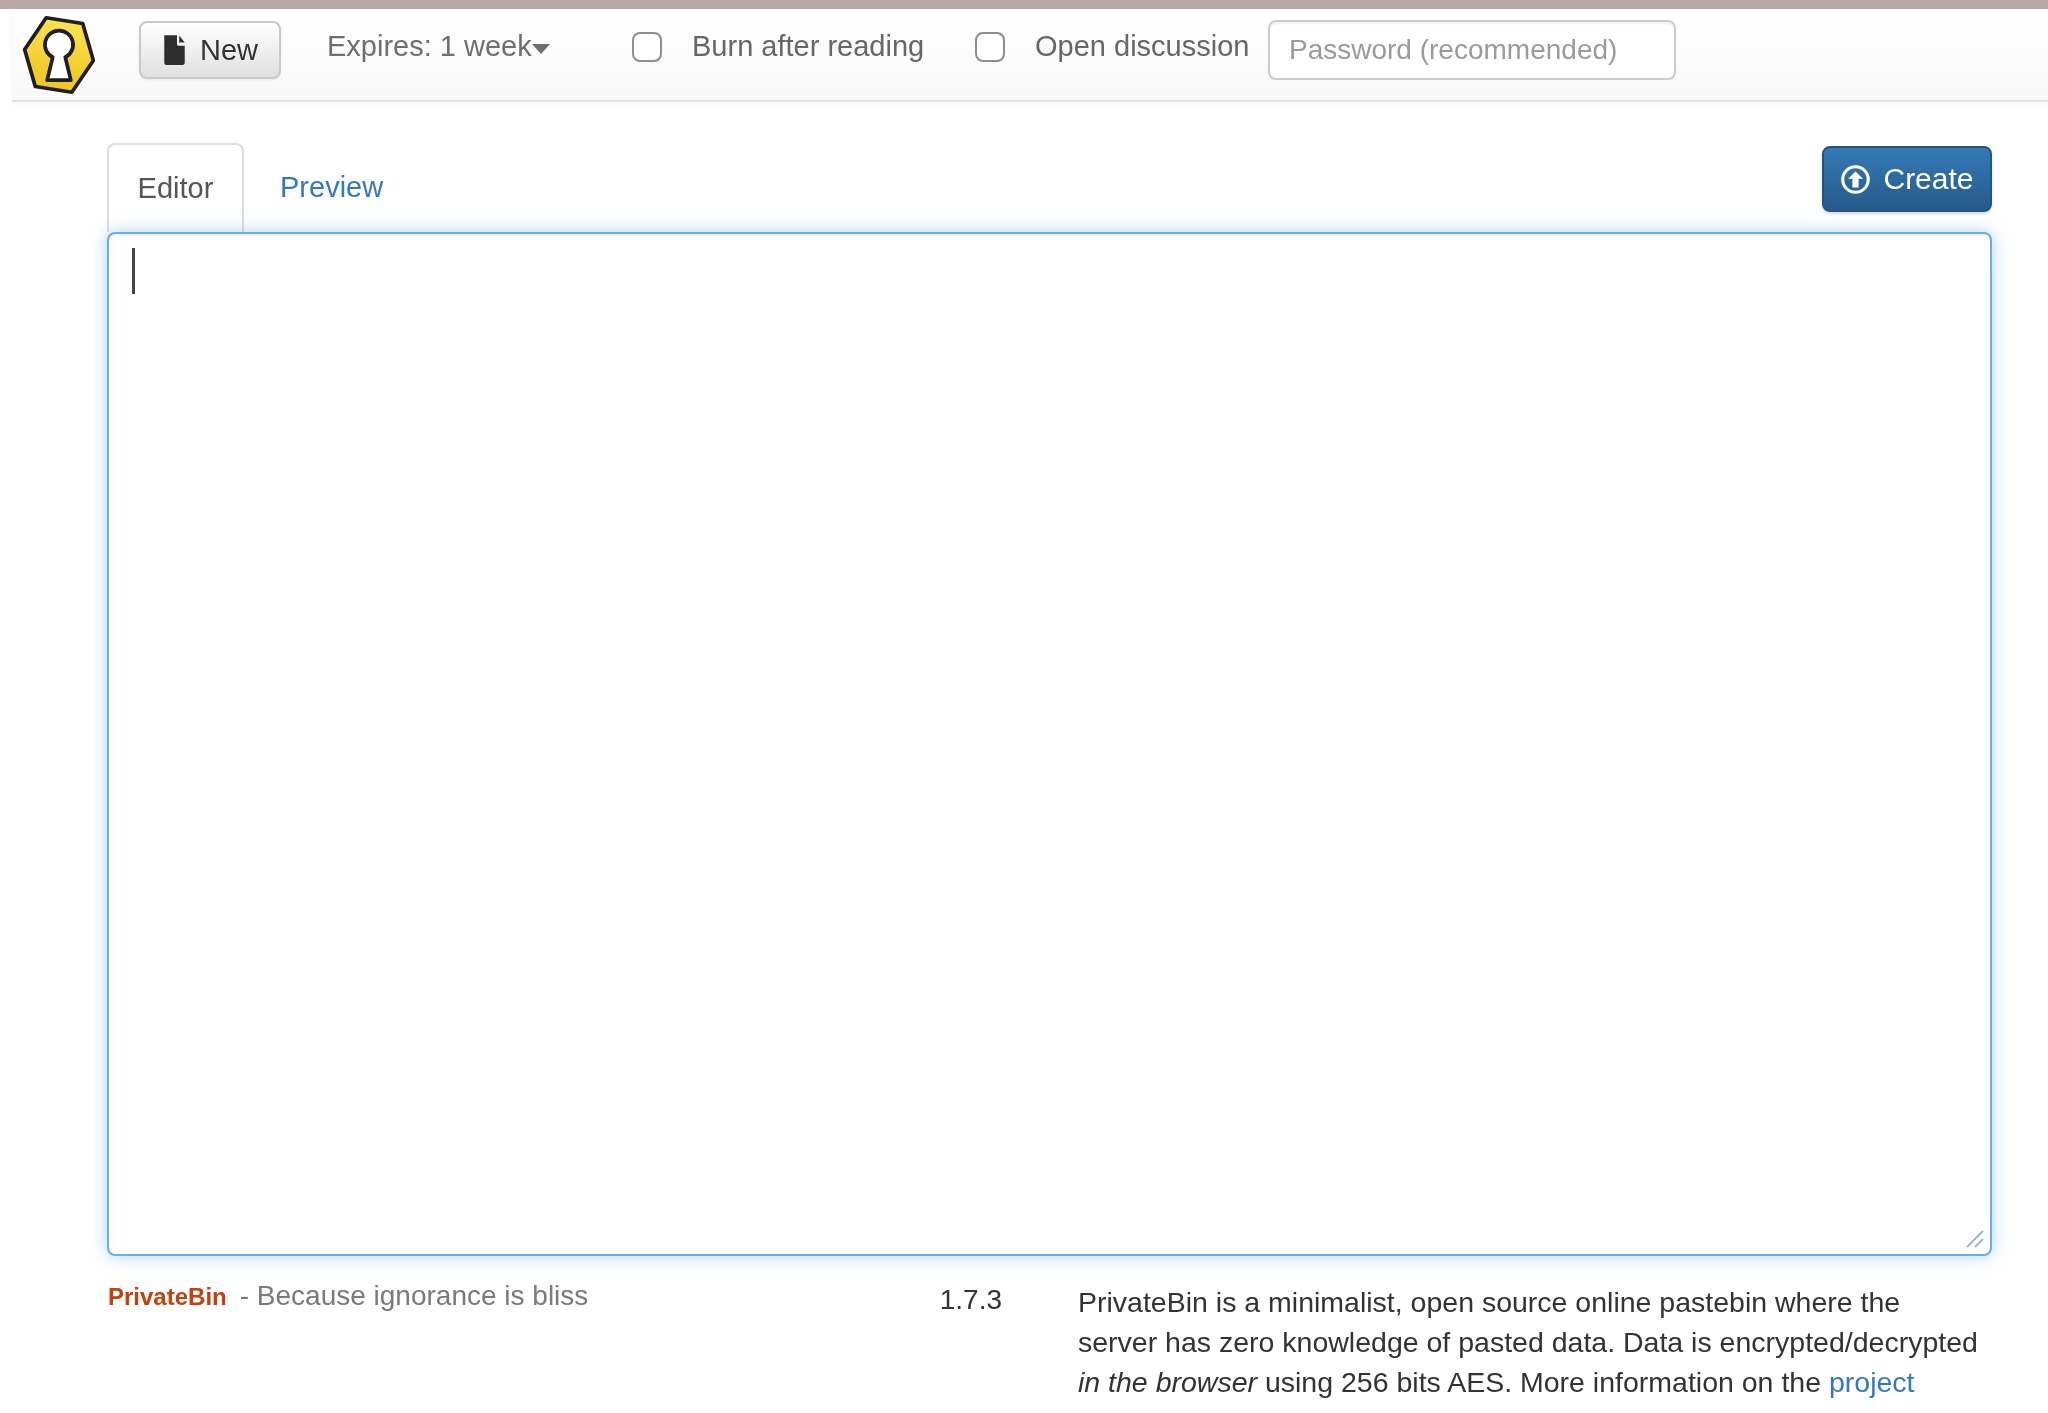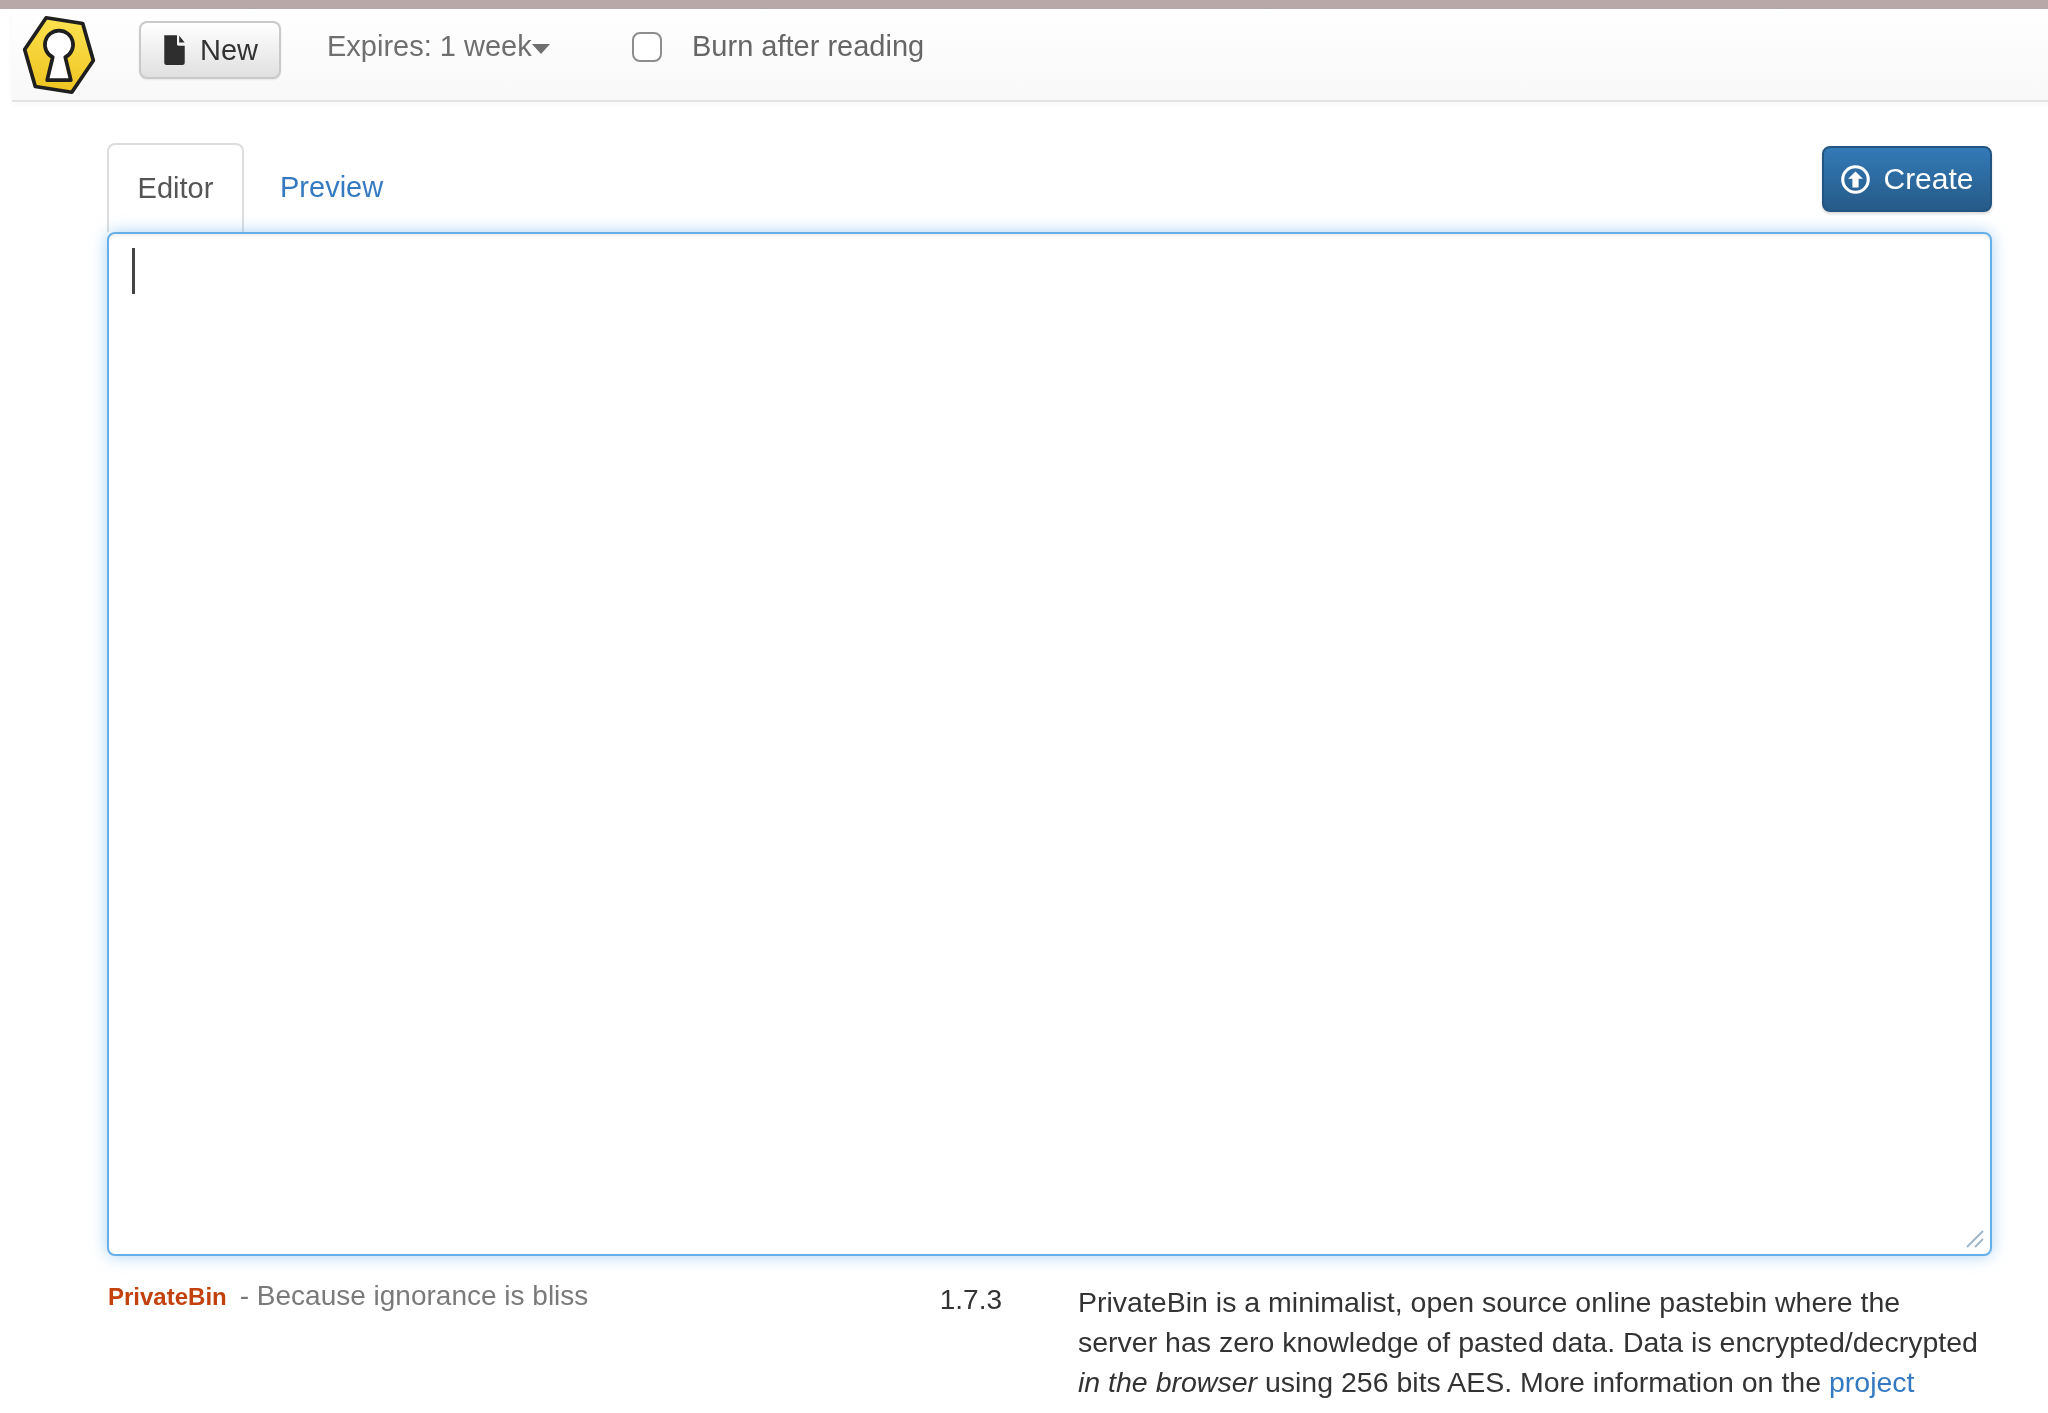--- a/index.html
+++ b/index.html
@@ -181,21 +181,26 @@
   <div class="nav-toggle expires">
     <span>Expires: 1 week</span>
     <span class="caret-down"></span>
   </div>
 
   <label class="check-group burn">
     <span class="checkbox"></span>
     <span>Burn after reading</span>
   </label>
 
-
+  <label class="check-group discussion">
+    <span class="checkbox"></span>
+    <span>Open discussion</span>
+  </label>
+
+  <input class="password-input" type="text" placeholder="Password (recommended)" style="">
 
 </div>
 
 <div class="tab-editor">
   <span>Editor</span>
 </div>
 
 <div class="tab-preview">
   <span>Preview</span>
 </div>

